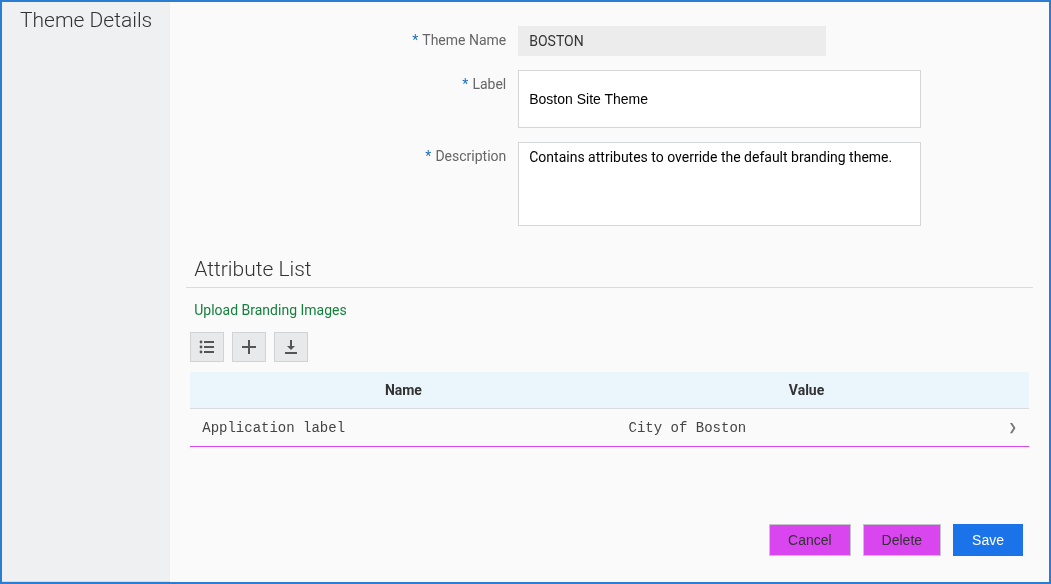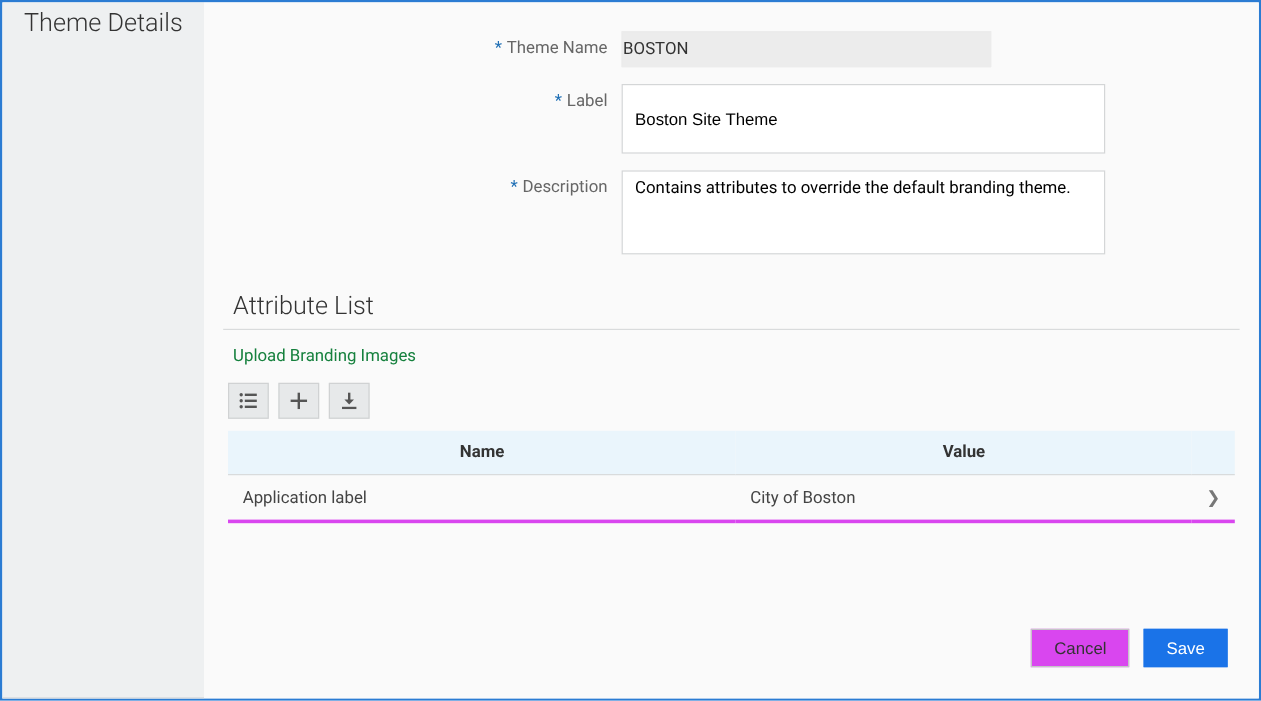--- a/index.html
+++ b/index.html
@@ -43,34 +43,34 @@
       text-align: right;
       padding-right: 12px;
       padding-top: 6px;
       color: #666;
     }
     .req { color: #1f6fb5; margin-right: 4px; }
     .form-input-col { flex: 1; padding-right: 120px; }
     .readonly-box {
       background: #ececec;
       border: 1px solid #ececec;
-      padding: 6px 0;
+      padding: 6px 10px;
       width: 308px;
       color: #333;
     }
     input[type=text].lbl {
       width: 100%;
       padding: 20px 10px;
       border: 1px solid #d4d6d7;
       background: #fff;
       font-size: 14px;
     }
     textarea.desc {
       width: 100%;
-      height: 70px;
+      height: 84px;
       padding: 6px 10px;
       border: 1px solid #d4d6d7;
       background: #fff;
       font-size: 14px;
       font-family: inherit;
       resize: none;
     }
     .section-title {
       font-size: 21px;
       font-weight: 300;
@@ -111,22 +111,23 @@
     }
     th {
       text-align: center;
       font-weight: 700;
       padding: 10px 12px;
       color: #333;
       border-bottom: 1px solid #d9dbdc;
     }
     tbody td {
       padding: 10px 12px;
-      border-bottom: 3px solid #d946ef;
+      border-bottom: 1px solid #d946ef;
       color: #444;
+      font-family: Liberation Mono, monospace;
     }
     td.chev { width: 30px; text-align: right; color: #777; }
     .footer {
       margin-top: auto;
       display: flex;
       gap: 12px;
       justify-content: flex-end;
       padding: 14px 18px 18px;
     }
     .btn {
@@ -223,17 +224,18 @@
         <tr>
           <td>Application label</td>
           <td class="val">City of Boston</td>
           <td class="chev"><span>❯</span></td>
         </tr>
       </tbody>
     </table>
 
     <div class="footer">
       <button class="btn">Cancel</button>
+      <button class="btn">Delete</button>
       <button class="btn btn-primary">Save</button>
     </div>
 
   </div>
 </div>
 
 </body></html>

